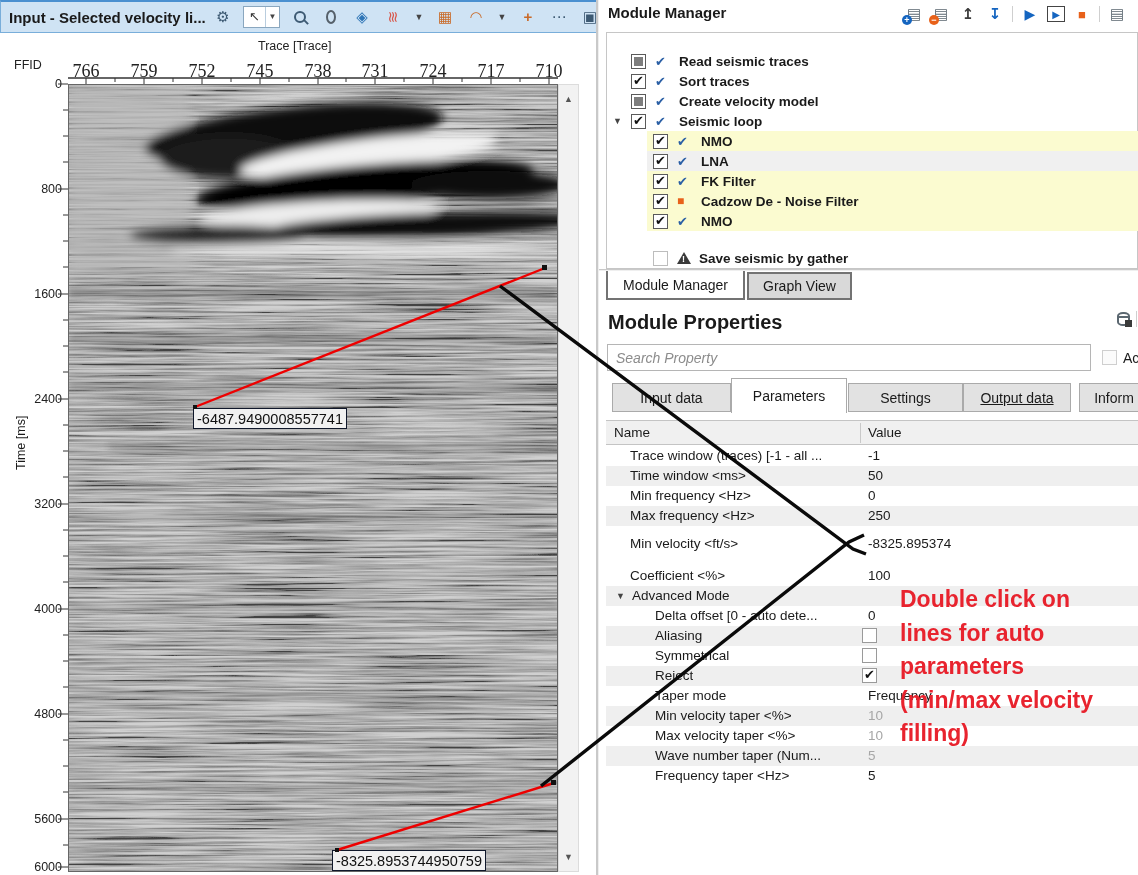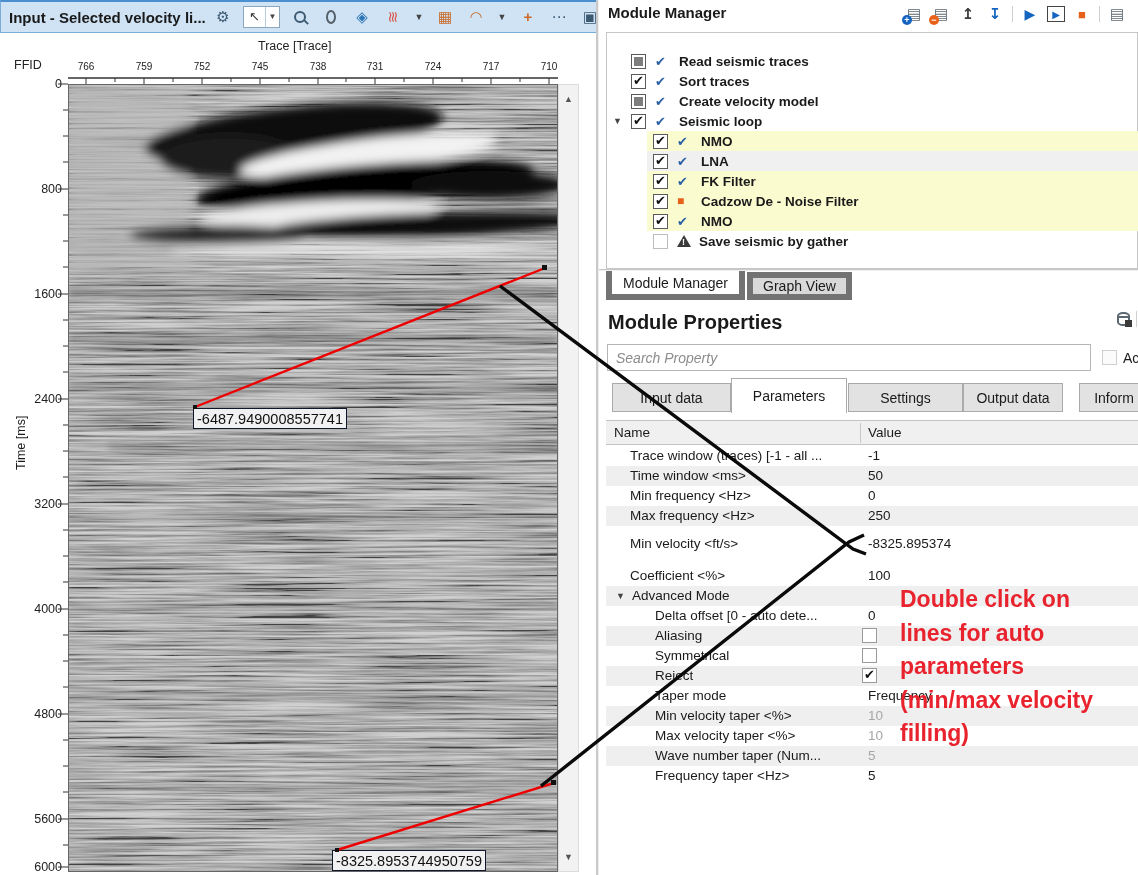--- a/index.html
+++ b/index.html
@@ -22,21 +22,21 @@
   .sel-btn .dd  { width:13px; display:flex; align-items:center; justify-content:center; font-size:8px; color:#444; }
   .icon-mag { width:12px; height:12px; border:2px solid #3d5a73; border-radius:50%; position:relative; }
   .icon-mag::after { content:""; position:absolute; width:6px; height:2px; background:#3d5a73;
                      transform:rotate(45deg); right:-5px; bottom:-2px; }
   .icon-mouse { width:10px; height:14px; border:2px solid #55606a; border-radius:5px/7px; }
   .orange { color:#c96a28; }
   .redish { color:#d8574a; }
 
   
   .ax-label { position:absolute; font-size:12.5px; color:#222; }
-  .tick-label { position:absolute; width:44px; font-size:10px; color:#222; text-align:center; }
+  .tick-label { position:absolute; width:44px; font-size:18px; color:#222; text-align:center;font-family:Liberation Serif, serif; }
   .ttick { position:absolute; width:44px; font-size:12.5px; color:#222; text-align:right; }
   #time-axis-title { position:absolute; left:14px; top:470px; transform:rotate(-90deg); transform-origin:left top; font-size:12.5px; }
 
   #seismic { position:absolute; left:68px; top:84px; width:490px; height:788px; border:1px solid #666; }
   #scrollbar-v { position:absolute; left:558px; top:84px; width:21px; height:788px;
                  background:#f2f2f2; border:1px solid #dcdcdc; }
   .sb-arrow { position:absolute; left:0; width:19px; height:20px; display:flex; align-items:center;
               justify-content:center; font-size:9px; color:#555; }
 
   .val-label { position:absolute; background:#f1f1f1; border:1px solid #0f172a; font-size:14.5px;
@@ -69,21 +69,21 @@
   .mstat { width:16px; margin-left:9px; flex:none; font-size:13px; }
   .mstat.check { color:#2a5fa5; font-weight:bold; }
   .mstat.stop  { color:#e8611a; font-size:12px; }
   .warn-tri { width:0; height:0; border-left:7px solid transparent; border-right:7px solid transparent;
               border-bottom:12px solid #3a3a3a; position:relative; margin-left:9px; flex:none; }
   .warn-tri::after { content:"!"; position:absolute; left:-2px; top:2px; color:#fff; font-size:9px; font-weight:bold; }
   .mlabel { margin-left:8px; white-space:nowrap;font-weight:bold; }
 
   #mm-line { position:absolute; left:0; top:269px; width:539px; height:2px; background:#c9c9c9; border-bottom:1px solid #efefef; }
   .btab { position:absolute; top:271px; height:29px; font-size:14px; display:flex; align-items:center;
-          justify-content:center; border:6px solid #737373; }
+          justify-content:center; border:2px solid #737373; }
   #tab-mm { left:7px; width:139px; background:#fff; border-top:none; z-index:5; }
   #tab-gv { left:148px; width:105px; background:#d9d9d9; top:272px; height:28px; }
 
   #mp-title { position:absolute; left:9px; top:311px; font-size:20px; font-weight:bold; }
   #mp-icons { position:absolute; left:518px; top:311px; display:flex; align-items:center; gap:6px; }
   .icon-db { width:13px; height:14px; border:2px solid #5b6770; border-radius:6px/4px; position:relative; }
   .icon-db::before { content:""; position:absolute; left:-2px; top:2px; width:13px; height:2px; background:#5b6770; }
   .icon-db::after { content:""; position:absolute; right:-4px; bottom:-3px; width:7px; height:7px; background:#3a3a3a; }
 
   #mp-search { position:absolute; left:8px; top:344px; width:484px; height:27px; border:1px solid #b5b5b5;
@@ -92,21 +92,21 @@
   #mp-search::placeholder { color:#8c8c8c; font-style:italic; }
   #adv-cbx { position:absolute; left:503px; top:350px; width:15px; height:15px; border:1px solid #cfcfcf; background:#fbfbfb; }
   #adv-label { position:absolute; left:524px; top:350px; font-size:14px; white-space:nowrap; }
 
   .ptab { position:absolute; top:383px; height:29px; background:#e2e2e2; border:1px solid #aaa;
           font-size:14px; display:flex; align-items:center; justify-content:center; }
   .ptab.active { top:378px; height:35px; background:#fff; border-bottom:none; z-index:5; }
   #ptab-input  { left:13px;  width:119px; }
   #ptab-params { left:132px; width:116px; }
   #ptab-settings { left:249px; width:115px; }
-  #ptab-output { left:364px; width:100px; }
+  #ptab-output { left:364px; width:108px;text-decoration:underline; }
   #ptab-info   { left:480px; width:70px; }
 
   #prop-header { position:absolute; left:7px; top:420px; width:532px; height:25px; background:#f0f0f0;
                  border-top:1px solid #c4c4c4; border-bottom:1px solid #c4c4c4; font-size:13.5px; }
   #prop-header .col-name { position:absolute; left:8px; top:4px; }
   #prop-header .col-value { position:absolute; left:262px; top:4px; }
   #prop-header .col-div { position:absolute; left:254px; top:2px; width:1px; height:20px; background:#c9c9c9; }
 
   .prow { position:absolute; left:7px; width:532px; height:20px; font-size:13.5px; }
   .prow.even { background:#efefef; }
@@ -352,21 +352,21 @@
     <div class="trow tind2 hl-yellow" style="top:158px;">
       <span class="cbx checked"></span>
       <span class="mstat stop">■</span>
       <span class="mlabel">Cadzow De - Noise Filter</span>
     </div>
     <div class="trow tind2 hl-yellow" style="top:178px;">
       <span class="cbx checked"></span>
       <span class="mstat check">✔</span>
       <span class="mlabel">NMO</span>
     </div>
-    <div class="trow tind2" style="top:198px;">
+    <div class="trow tind2" style="top:215px;">
       <span class="cbx" style="border-color:#bdbdbd;"></span>
       <span class="warn-tri"></span>
       <span class="mlabel">Save seismic by gather</span>
     </div>
   </div>
 
   <div id="mm-line"></div>
   <div class="btab" id="tab-mm">
     <span>Module Manager</span>
   </div>

